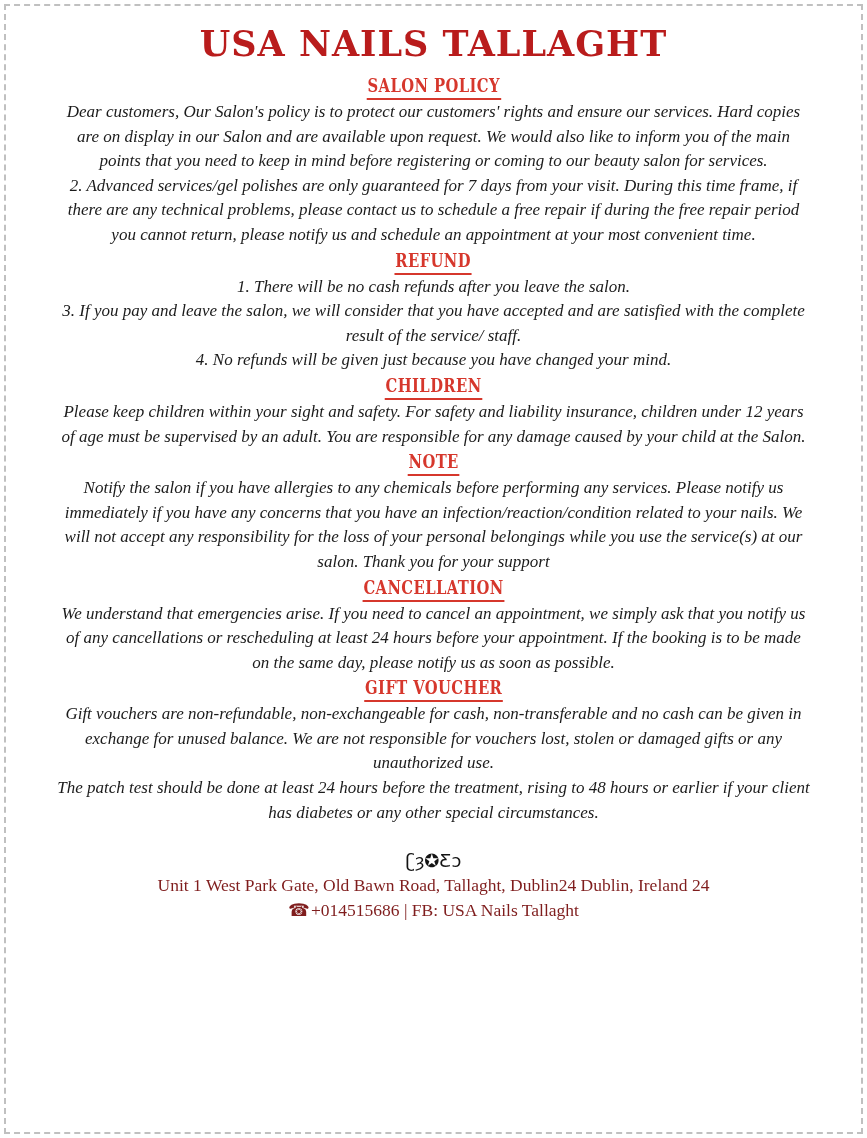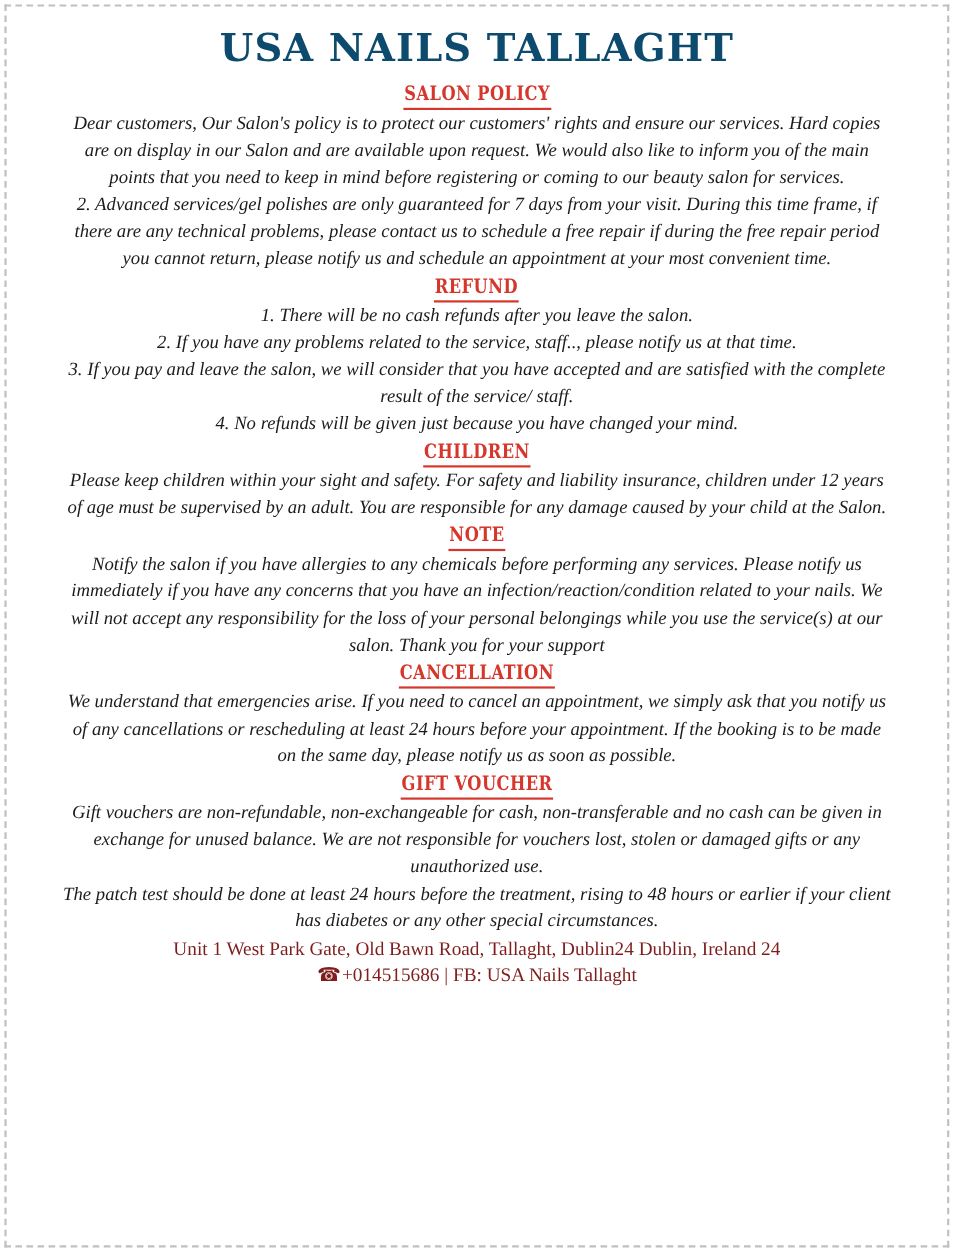--- a/index.html
+++ b/index.html
@@ -27,21 +27,21 @@
     padding: 12px 57px 0;
     text-align: center;
   }
   .doc-title {
     margin: 12px 0 9px;
     font-family: "DejaVu Serif", serif;
     font-weight: 700;
     font-size: 35px;
     line-height: 40px;
     letter-spacing: 1px;
-    color: #0c4a6e;
+    color: #b91c1c;
     white-space: nowrap;
   }
   .policy-section { margin: 0; }
   .section-heading {
     margin: 0;
     font-size: 18px;
     line-height: 25px;
     color: #d6372c;
     font-weight: 700;
   }
@@ -92,21 +92,20 @@
   <p class="body-text">Dear customers, Our Salon's policy is to protect our customers' rights and ensure our services. Hard copies are on display in our Salon and are available upon request. We would also like to inform you of the main points that you need to keep in mind before registering or coming to our beauty salon for services.</p>
       </section>
 
   <section class="policy-section">
         <p class="body-text">2. Advanced services/gel polishes are only guaranteed for 7 days from your visit. During this time frame, if there are any technical problems, please contact us to schedule a free repair if during the free repair period you cannot return, please notify us and schedule an appointment at your most convenient time.</p>
       </section>
 
   <section class="policy-section">
     <h2 class="section-heading"><span class="heading-text">REFUND</span></h2>
   <p class="body-text">1. There will be no cash refunds after you leave the salon.</p>
-        <p class="body-text">2. If you have any problems related to the service, staff.., please notify us at that time.</p>
         <p class="body-text">3. If you pay and leave the salon, we will consider that you have accepted and are satisfied with the complete result of the service/ staff.</p>
         <p class="body-text">4. No refunds will be given just because you have changed your mind.</p>
       </section>
 
   <section class="policy-section">
     <h2 class="section-heading"><span class="heading-text">CHILDREN</span></h2>
   <p class="body-text">Please keep children within your sight and safety. For safety and liability insurance, children under 12 years of age must be supervised by an adult. You are responsible for any damage caused by your child at the Salon.</p>
       </section>
 
   <section class="policy-section">
@@ -123,16 +122,17 @@
     <h2 class="section-heading"><span class="heading-text">GIFT VOUCHER</span></h2>
   <p class="body-text">Gift vouchers are non-refundable, non-exchangeable for cash, non-transferable and no cash can be given in exchange for unused balance. We are not responsible for vouchers lost, stolen or damaged gifts or any unauthorized use.</p>
       </section>
 
   <section class="policy-section">
   <p class="body-text">The patch test should be done at least 24 hours before the treatment, rising to 48 hours or earlier if your client has diabetes or any other special circumstances.</p>
       </section>
 </div>
 
   <footer class="footer">
+    <div class="ornament">ʗȝ✪Ƹɔ</div>
     <p class="footer-line">Unit 1 West Park Gate, Old Bawn Road, Tallaght, Dublin24 Dublin, Ireland 24</p>
     <p class="footer-line"><span class="phone-icon">☎</span><span>+014515686 | FB: USA Nails Tallaght</span></p>
   </footer>
 </main>
 
 </body></html>

